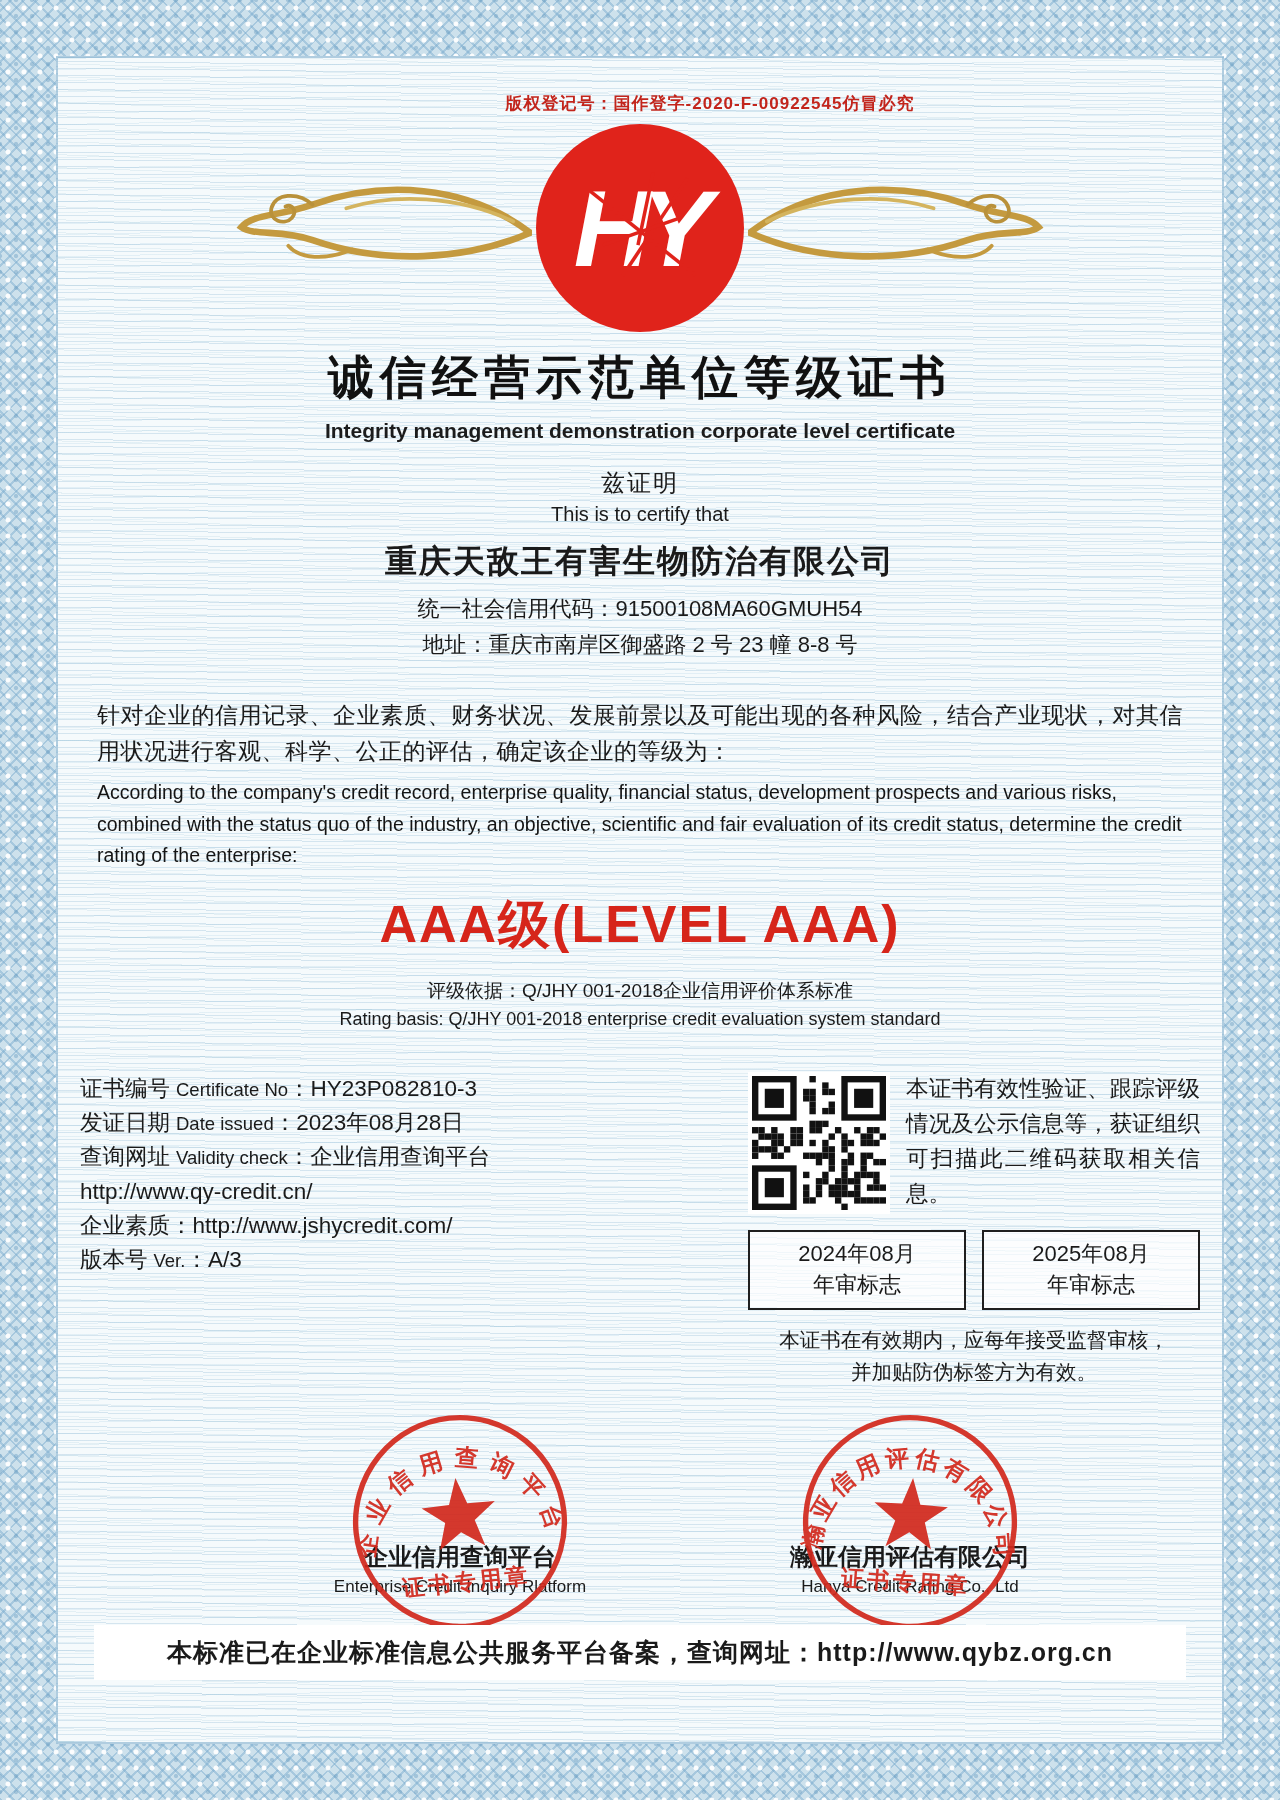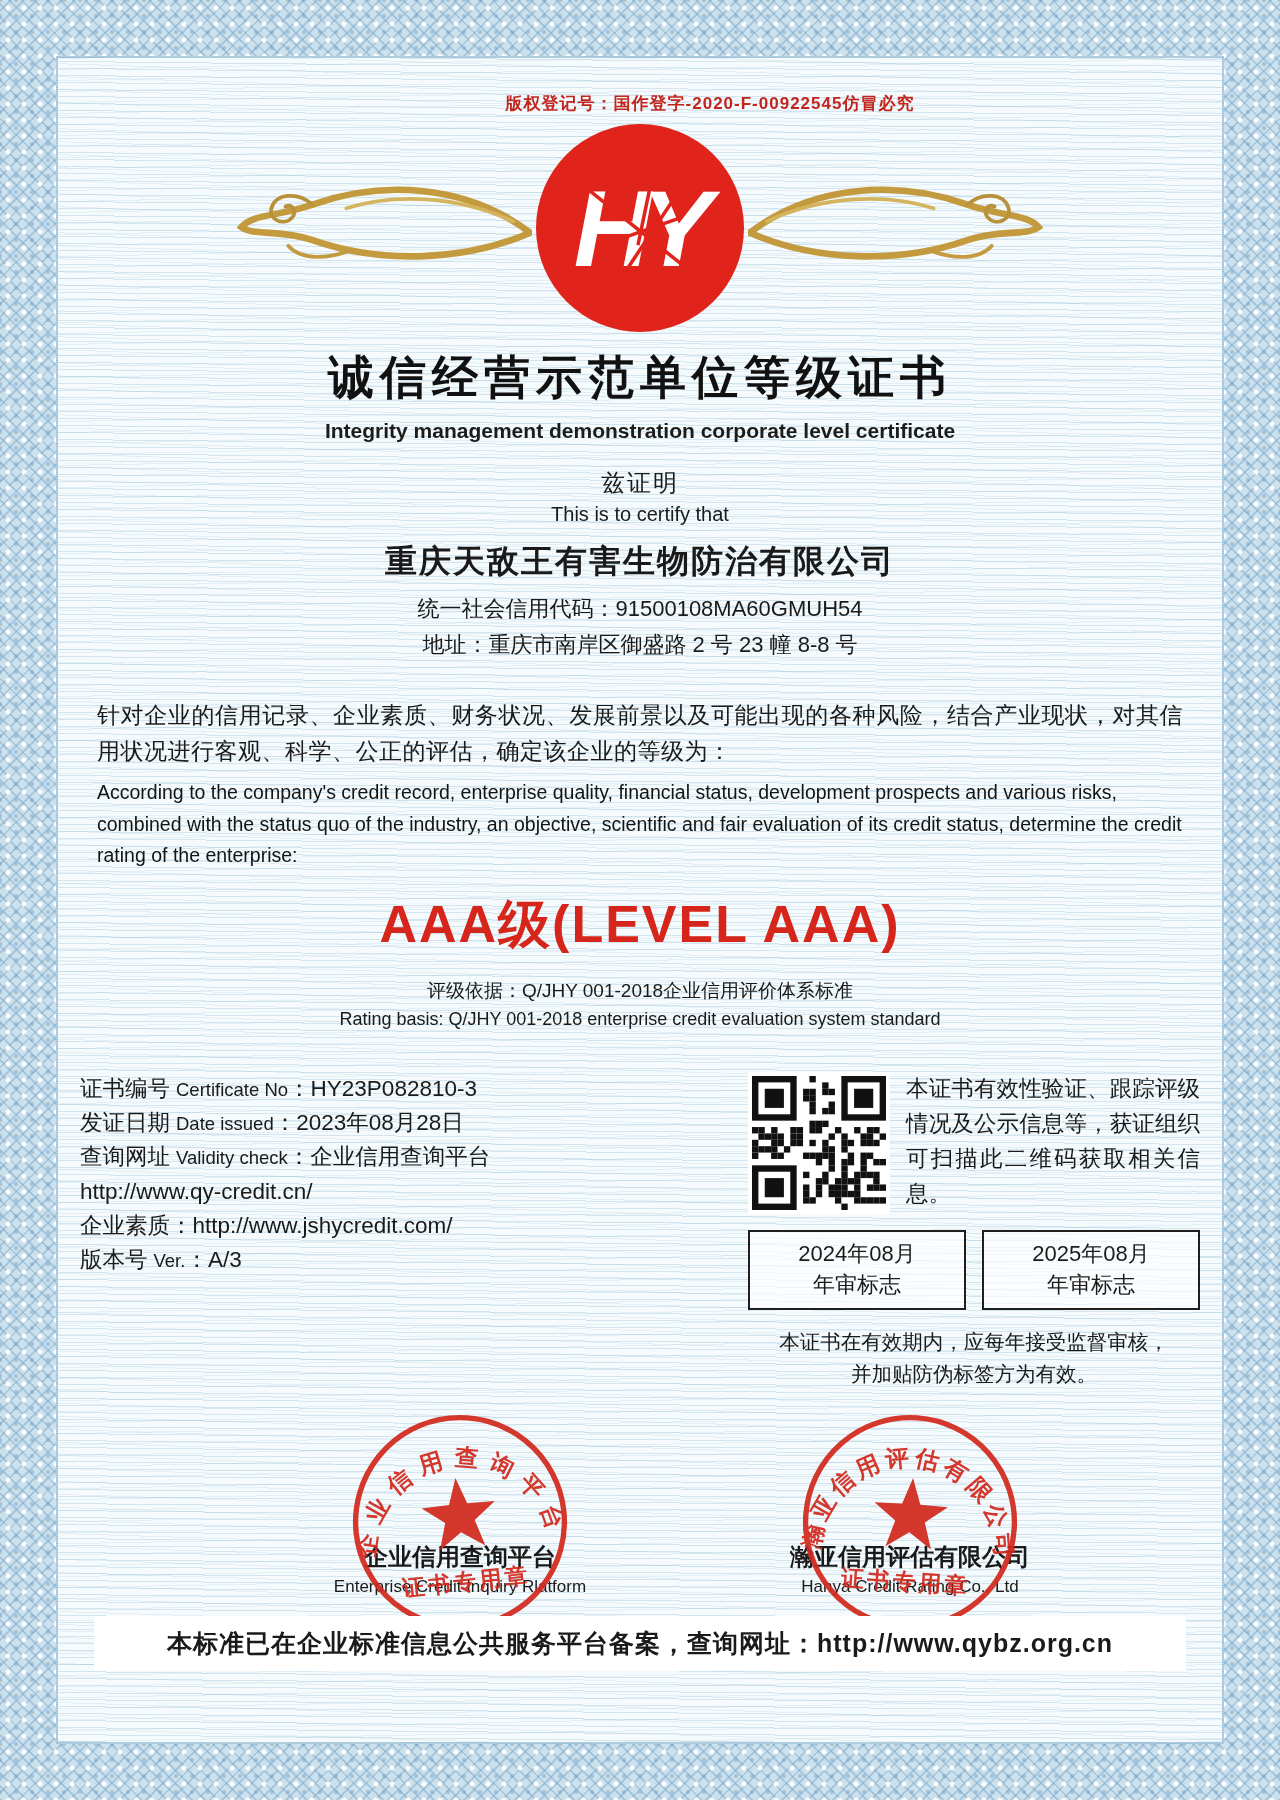--- a/index.html
+++ b/index.html
@@ -59,30 +59,30 @@
   .lab-en{font-size:18.5px;margin-left:6px;}
   .detail-right{width:452px;flex:none;}
   .qr-row{display:flex;gap:16px;align-items:flex-start;}
   .qr-box{width:142px;height:142px;background:#fff;padding:4px;flex:none;box-sizing:border-box;}
   .qr-desc{font-size:22.5px;line-height:1.55;text-align:justify;}
   .audit-row{display:flex;gap:16px;margin-top:16px;}
   .audit-box{
     width:200px;border:2px solid #1f1f1f;background:rgba(255,255,255,.65);
     padding:7px 7px;text-align:center;font-size:22px;line-height:1.4;
   }
-  .note{margin-top:16px;font-size:20.5px;line-height:1.6;text-align:center;}
+  .note{margin-top:16px;font-size:20.5px;line-height:1.6;text-align:center;font-family:Liberation Mono, monospace;}
   .seal-row{margin-top:18px;display:flex;justify-content:center;gap:90px;padding-left:90px;height:258px;}
   .seal-col{position:relative;width:360px;flex:none;}
   .seal-svg{position:absolute;top:0;left:50%;transform:translateX(-50%);width:226px;height:226px;opacity:.92;z-index:2;pointer-events:none;}
   .seal-col.left .seal-svg{transform:translateX(-50%) rotate(-6deg);}
   .seal-col.right .seal-svg{transform:translateX(-50%) rotate(4deg);}
   .seal-name-cn{position:absolute;top:132px;left:0;right:0;font-size:24px;font-weight:bold;z-index:1;}
   .seal-name-en{position:absolute;top:168px;left:0;right:0;font-size:17px;z-index:1;}
   .footer-bar{
-    position:absolute;bottom:71px;left:50%;transform:translateX(-50%);
+    position:absolute;bottom:62px;left:50%;transform:translateX(-50%);
     width:1092px;background:#ffffff;padding:11px 0;z-index:3;
     font-size:25px;font-weight:bold;text-align:center;letter-spacing:1px;
   }
 </style>
 </head>
 <body>
 
 <div class="frame"></div>
 
 <div class="inner">

